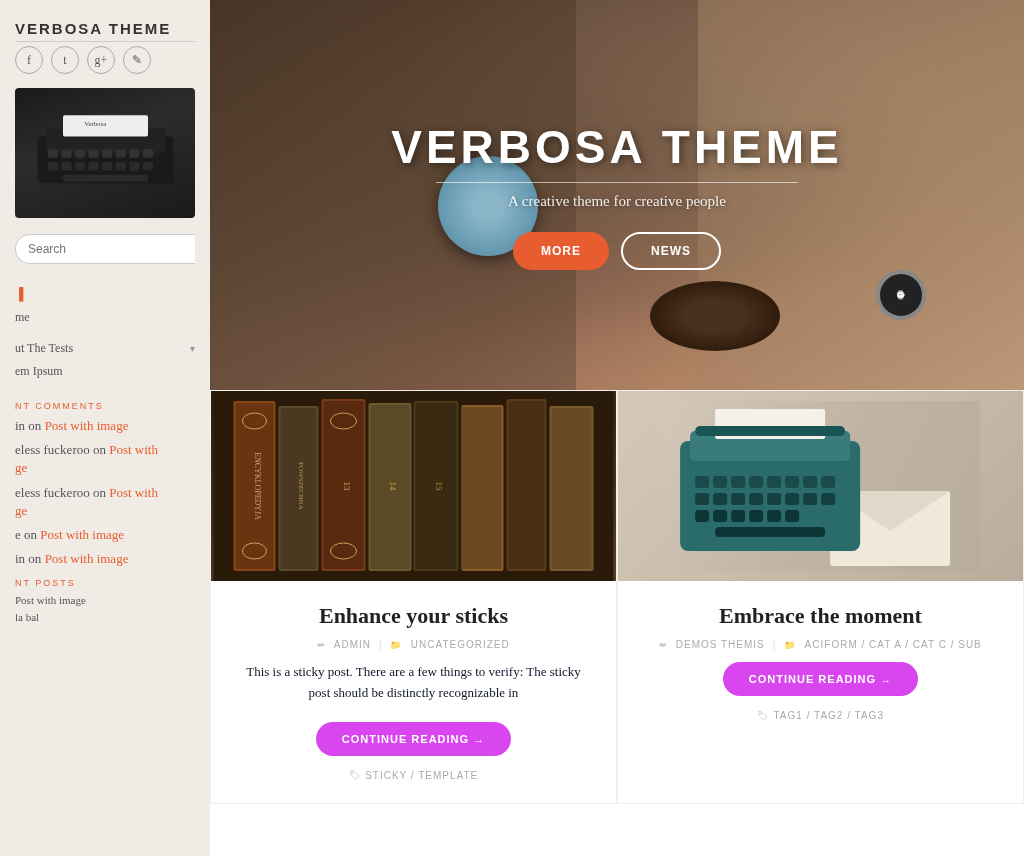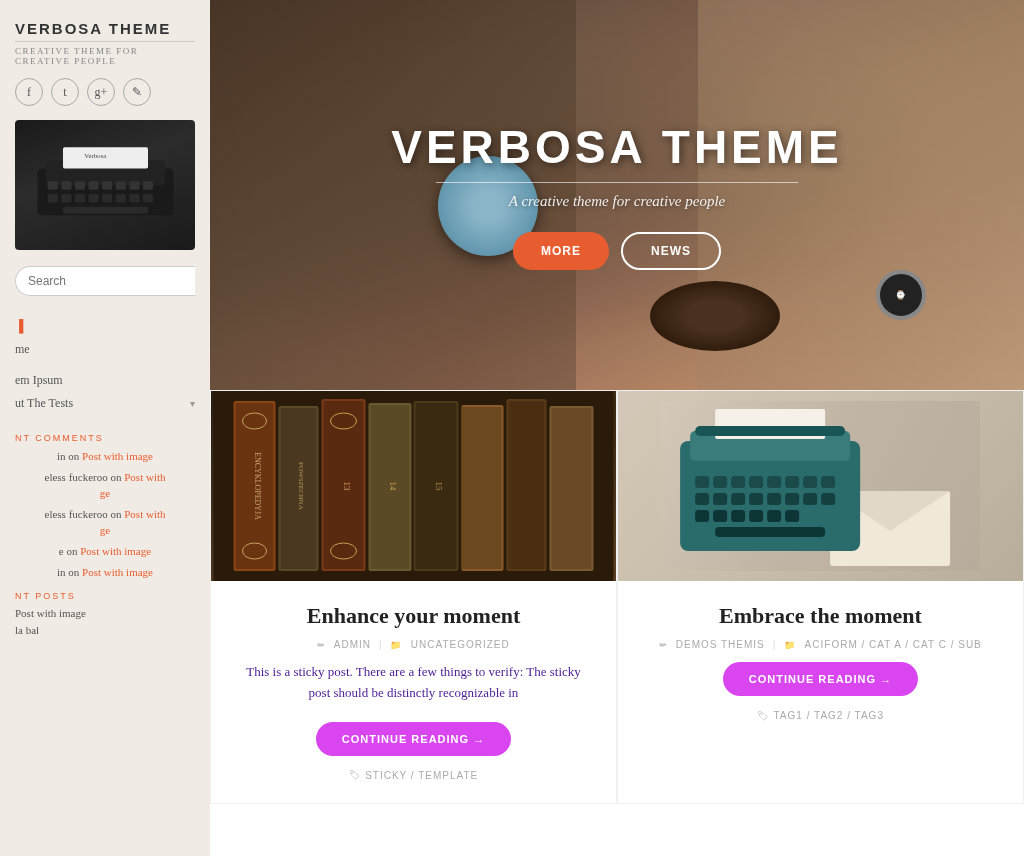--- a/index.html
+++ b/index.html
@@ -121,25 +121,24 @@
     .sidebar-section-title {
       font-size: 9px;
       letter-spacing: 2px;
       color: #e85d2f;
       text-transform: uppercase;
       font-family: Arial, sans-serif;
       margin: 10px 0 6px 0;
       font-weight: normal;
     }
     .sidebar-comment-item {
-      font-size: 11px;
+      font-size: 13px;
       color: #555;
       margin-bottom: 6px;
       line-height: 1.4;
-      text-align: center;
     }
     .sidebar-comment-item a {
       color: #e85d2f;
       text-decoration: none;
     }
     .sidebar-post-item {
       font-size: 11px;
       color: #555;
       margin-bottom: 5px;
       cursor: pointer;
@@ -186,21 +185,20 @@
       margin-bottom: 8px;
     }
     .hero-title-underline {
       width: 80%;
       height: 1px;
       background: rgba(255,255,255,0.6);
       margin: 0 auto 10px auto;
     }
     .hero-subtitle {
       font-size: 15px;
-      font-style: italic;
       color: rgba(255,255,255,0.9);
       margin-bottom: 22px;
       text-shadow: 1px 1px 4px rgba(0,0,0,0.4);
     }
     .hero-buttons {
       display: flex;
       gap: 12px;
       justify-content: center;
     }
     .hero-btn-orange {
@@ -281,21 +279,21 @@
     }
     .post-meta-icon {
       color: #aaa;
       font-size: 9px;
     }
     .post-meta-sep {
       color: #ddd;
     }
     .post-excerpt {
       font-size: 13px;
-      color: #4c1d95;
+      color: #0f172a;
       line-height: 1.6;
       margin-bottom: 18px;
     }
     .continue-btn {
       background: #d946ef;
       color: #fff;
       border: none;
       border-radius: 25px;
       padding: 11px 26px;
       font-size: 11px;
@@ -321,21 +319,20 @@
     }
     .tag-icon {
       font-size: 9px;
     }
   </style>
 </head>
 <body>
 
 <aside class="sidebar">
   <div class="sidebar-title">VERBOSA THEME</div>
-  <div class="sidebar-subtitle">CREATIVE THEME FOR CREATIVE PEOPLE</div>
 
   <div class="social-icons">
     <div class="social-icon">f</div>
     <div class="social-icon">t</div>
     <div class="social-icon">g+</div>
     <div class="social-icon">✎</div>
   </div>
 
   <div class="sidebar-image">
     <svg class="typewriter-svg" viewBox="0 0 180 100" xmlns="http://www.w3.org/2000/svg">
@@ -382,25 +379,25 @@
     <div class="sidebar-nav-item active">
       <span style="color:#e85d2f;">▐</span>
     </div>
     <div class="sidebar-nav-item">
       <span>me</span>
     </div>
     <div class="sidebar-nav-item">
       <span></span>
     </div>
     <div class="sidebar-nav-item">
-      <span>em Ipsum</span>
-    </div>
-    <div class="sidebar-nav-item">
       <span>ut The Tests</span>
       <span style="font-size:10px; color:#999;">▾</span>
+    </div>
+    <div class="sidebar-nav-item">
+      <span>em Ipsum</span>
     </div>
   </nav>
 
   <div class="sidebar-section-title">NT COMMENTS</div>
   <div>
     <div class="sidebar-comment-item">in on <a>Post with image</a></div>
     <div class="sidebar-comment-item">eless fuckeroo on <a>Post with<br>ge</a></div>
     <div class="sidebar-comment-item">eless fuckeroo on <a>Post with<br>ge</a></div>
     <div class="sidebar-comment-item">e on <a>Post with image</a></div>
     <div class="sidebar-comment-item">in on <a>Post with image</a></div>
@@ -478,21 +475,21 @@
           <rect x="336" y="15" width="44" height="165" rx="2" fill="#7a5a30"></rect>
           <rect x="338" y="17" width="40" height="161" rx="1" fill="#6a4a25"></rect>
 
           <ellipse cx="41" cy="30" rx="12" ry="8" fill="none" stroke="#c8a060" stroke-width="1"></ellipse>
           <ellipse cx="41" cy="160" rx="12" ry="8" fill="none" stroke="#c8a060" stroke-width="1"></ellipse>
           <ellipse cx="130" cy="30" rx="13" ry="8" fill="none" stroke="#c8a050" stroke-width="1"></ellipse>
           <ellipse cx="130" cy="160" rx="13" ry="8" fill="none" stroke="#c8a050" stroke-width="1"></ellipse>
         </svg>
       </div>
       <div class="post-content">
-        <h2 class="post-title">Enhance your moment</h2>
+        <h2 class="post-title">Enhance your sticks</h2>
         <div class="post-meta">
           <span class="post-meta-icon">✏</span>
           <span>ADMIN</span>
           <span class="post-meta-sep">|</span>
           <span class="post-meta-icon">📁</span>
           <span>UNCATEGORIZED</span>
         </div>
         <p class="post-excerpt">This is a sticky post. There are a few things to verify: The sticky post should be distinctly recognizable in</p>
         <button class="continue-btn">CONTINUE READING →</button>
         <div class="post-tags">

